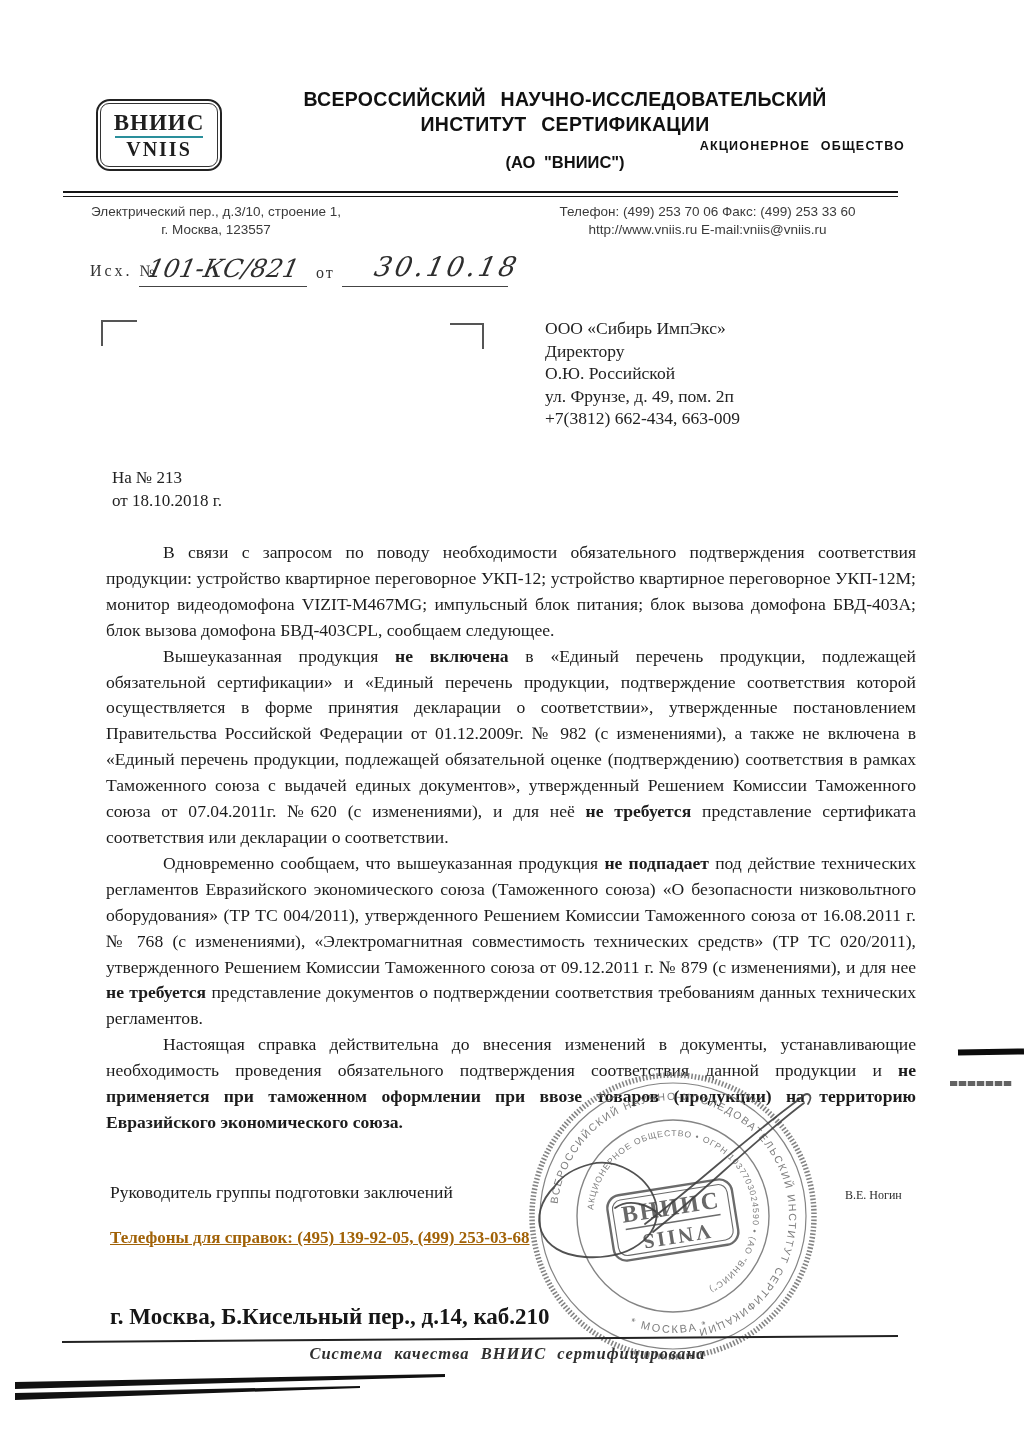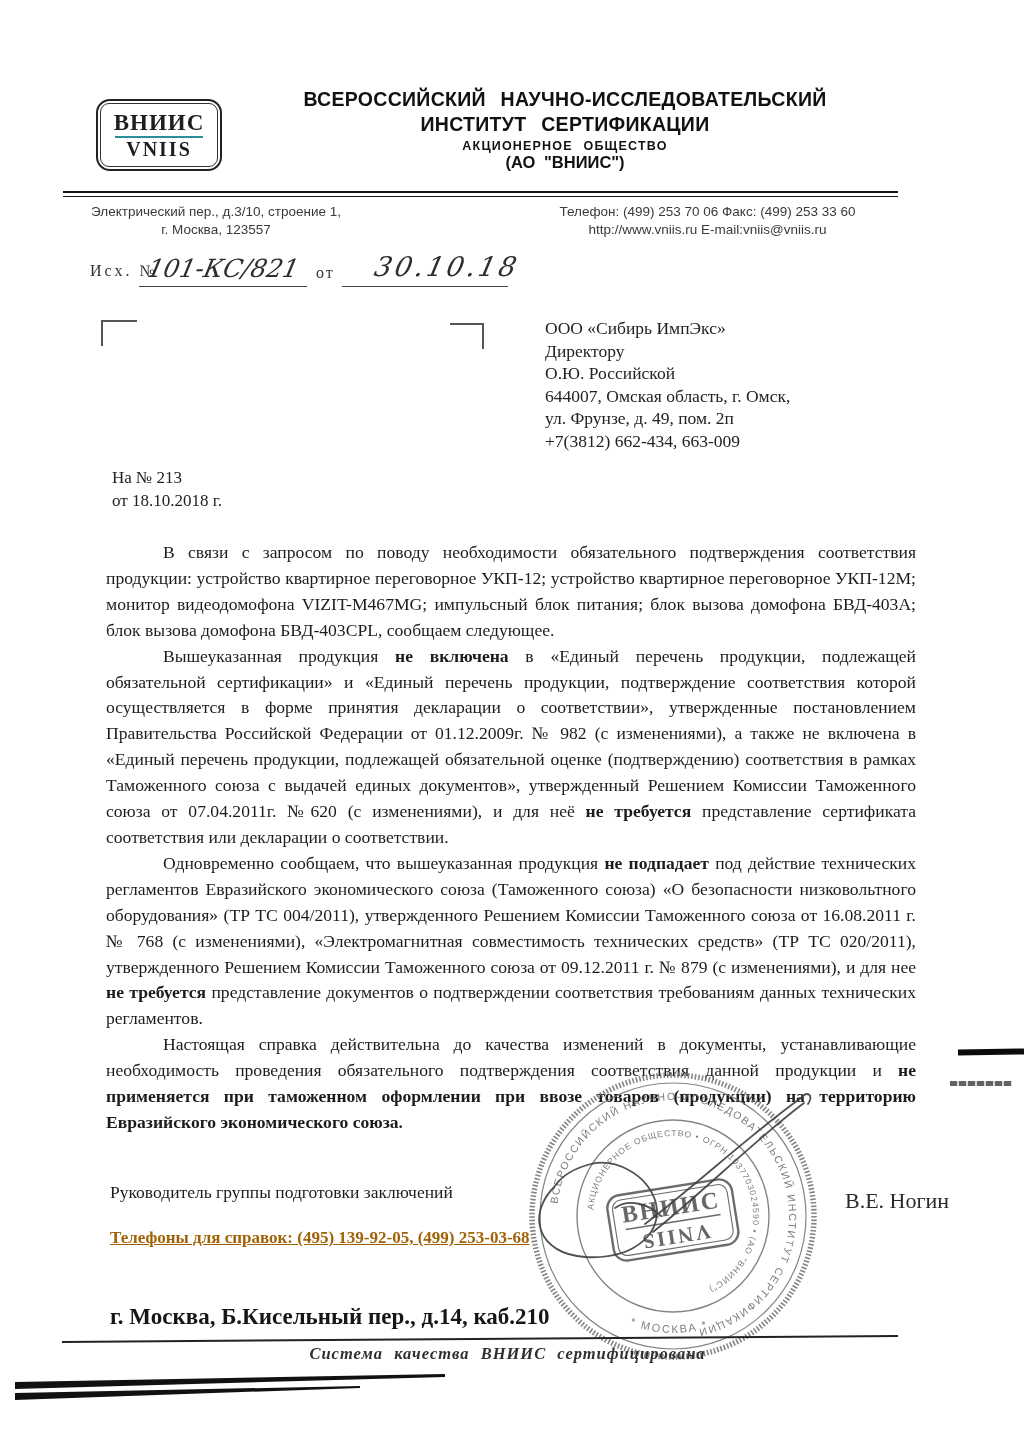--- a/index.html
+++ b/index.html
@@ -18,21 +18,21 @@
     width:100%;height:100%;border:1px solid #333;border-radius:9px;box-sizing:border-box;
     display:flex;flex-direction:column;align-items:center;justify-content:center;
   }
   .logo-ru{font-family:"Liberation Serif",serif;font-weight:700;font-size:23px;letter-spacing:1px;line-height:1;}
   .logo-divider{width:88px;height:2px;background:#2a8f9b;margin:2px 0 1px 0;}
   .logo-en{font-family:"Liberation Serif",serif;font-weight:700;font-size:20px;letter-spacing:2px;line-height:1;}
 
   .hdr-line{left:225px;width:680px;text-align:center;font-family:"Liberation Sans",sans-serif;font-weight:700;color:#111;}
   .hdr-1{top:88px;font-size:19.5px;word-spacing:9px;letter-spacing:.3px;}
   .hdr-2{top:113px;font-size:19.5px;word-spacing:9px;letter-spacing:.3px;}
-  .hdr-3{top:139px;font-size:12.5px;word-spacing:6px;letter-spacing:1.2px;}
+  .hdr-3{top:139px;font-size:12.5px;word-spacing:6px;letter-spacing:1.2px;text-align:right;}
   .hdr-4{top:153px;font-size:16.5px;word-spacing:4px;}
 
   .rule{left:63px;width:835px;height:0;border-top:2.5px solid #161616;}
   .rule-a{top:191px;}
   .rule-b{top:196px;border-top-width:1.5px;}
 
   .addr{font-family:"Liberation Sans",sans-serif;font-size:13.5px;color:#3a3a3a;line-height:18px;}
   .addr-left{left:66px;top:203px;width:300px;text-align:center;}
   .addr-right{left:520px;top:203px;width:375px;text-align:center;}
 
@@ -55,21 +55,21 @@
 
   .in-ref{left:112px;top:466px;font-size:17px;line-height:23px;color:#222;}
 
   
   .body-text{left:106px;top:540px;width:810px;font-size:17.6px;line-height:25.9px;text-align:justify;color:#1c1c1c;}
   .body-text p{margin:0;text-indent:57px;}
   .body-text .b{font-weight:700;}
 
   
   .sig-title{left:110px;top:1182px;font-size:17.5px;color:#1c1c1c;}
-  .sig-name{left:845px;top:1188px;font-size:22px;color:#2a2a2a;}
+  .sig-name{left:845px;top:1188px;font-size:12px;color:#2a2a2a;}
   .phones-1{left:110px;top:1228px;font-size:17px;font-weight:700;color:#a16207;text-decoration:underline;}
   .phones-2{left:110px;top:1304px;font-size:23px;font-weight:700;color:#161616;}
 
   
   .stamp-svg{left:495px;top:1058px;}
 
   
   .footer-rule{left:62px;top:1338px;width:836px;height:0;border-top:2px solid #222;transform:rotate(-0.4deg);}
   .footer-text{left:0;top:1344px;width:1015px;text-align:center;font-style:italic;font-weight:700;
     font-size:16.5px;letter-spacing:1px;word-spacing:6px;color:#2f2f2f;}
@@ -116,35 +116,34 @@
   <div class="abs u-line u2"></div>
   <div class="abs hand hand-date">30.10.18</div>
 
   <div class="abs corner corner-l"></div>
   <div class="abs corner corner-r"></div>
 
   <div class="abs addressee">
       <div class="addr-line">ООО «Сибирь ИмпЭкс»</div>
       <div class="addr-line">Директору</div>
       <div class="addr-line">О.Ю. Российской</div>
-      <div class="addr-line">644007, Омская область, г. Омск,</div>
       <div class="addr-line">ул. Фрунзе, д. 49, пом. 2п</div>
       <div class="addr-line">+7(3812) 662-434, 663-009</div>
     </div>
 
   <div class="abs in-ref">
     <div>На  № 213</div>
     <div>от   18.10.2018 г.</div>
   </div>
 
   <div class="abs body-text">
       <p><span>В связи с запросом по поводу необходимости обязательного подтверждения соответствия продукции: устройство квартирное переговорное УКП-12; устройство квартирное переговорное УКП-12М; монитор видеодомофона VIZIT-M467MG; импульсный блок питания; блок вызова домофона БВД-403А;  блок вызова домофона БВД-403CPL, сообщаем следующее.</span></p>
       <p><span>Вышеуказанная продукция </span><span class="b">не включена</span><span> в «Единый перечень продукции, подлежащей обязательной сертификации» и «Единый перечень продукции, подтверждение соответствия которой осуществляется в форме принятия декларации о соответствии», утвержденные постановлением Правительства Российской Федерации от 01.12.2009г. № 982 (с изменениями), а также не включена в «Единый перечень продукции, подлежащей обязательной оценке (подтверждению) соответствия в рамках Таможенного союза с выдачей единых документов», утвержденный Решением Комиссии Таможенного союза от 07.04.2011г. №620 (с изменениями), и для неё </span><span class="b">не требуется</span><span> представление сертификата соответствия или декларации о соответствии.</span></p>
       <p><span>Одновременно сообщаем, что вышеуказанная продукция </span><span class="b">не подпадает</span><span> под действие технических регламентов Евразийского экономического союза (Таможенного союза) «О безопасности низковольтного оборудования» (ТР ТС 004/2011), утвержденного Решением Комиссии Таможенного союза от 16.08.2011 г. № 768 (с изменениями), «Электромагнитная совместимость технических средств» (ТР ТС 020/2011), утвержденного Решением Комиссии Таможенного союза от 09.12.2011 г. № 879 (с изменениями), и для нее </span><span class="b">не требуется</span><span> представление документов о подтверждении соответствия требованиям данных технических регламентов.</span></p>
-      <p><span>Настоящая справка действительна до качества изменений в документы, устанавливающие необходимость проведения обязательного подтверждения соответствия данной продукции и </span><span class="b">не применяется при таможенном оформлении при ввозе товаров (продукции) на территорию Евразийского экономического союза.</span></p>
+      <p><span>Настоящая справка действительна до внесения изменений в документы, устанавливающие необходимость проведения обязательного подтверждения соответствия данной продукции и </span><span class="b">не применяется при таможенном оформлении при ввозе товаров (продукции) на территорию Евразийского экономического союза.</span></p>
     </div>
 
   <div class="abs sig-title">Руководитель группы подготовки заключений</div>
   <div class="abs sig-name">В.Е. Ногин</div>
   <div class="abs phones-1">Телефоны для справок: (495) 139-92-05, (499) 253-03-68</div>
   <div class="abs phones-2">г. Москва, Б.Кисельный пер., д.14, каб.210</div>
 
   <svg class="abs stamp-svg" width="345" height="320" viewBox="0 0 345 320">
     <g stroke="#6f6f6f" fill="none" opacity="0.85">
       <circle cx="178" cy="158" r="141" stroke-width="5.5" stroke-dasharray="1.6 1.9"></circle>

